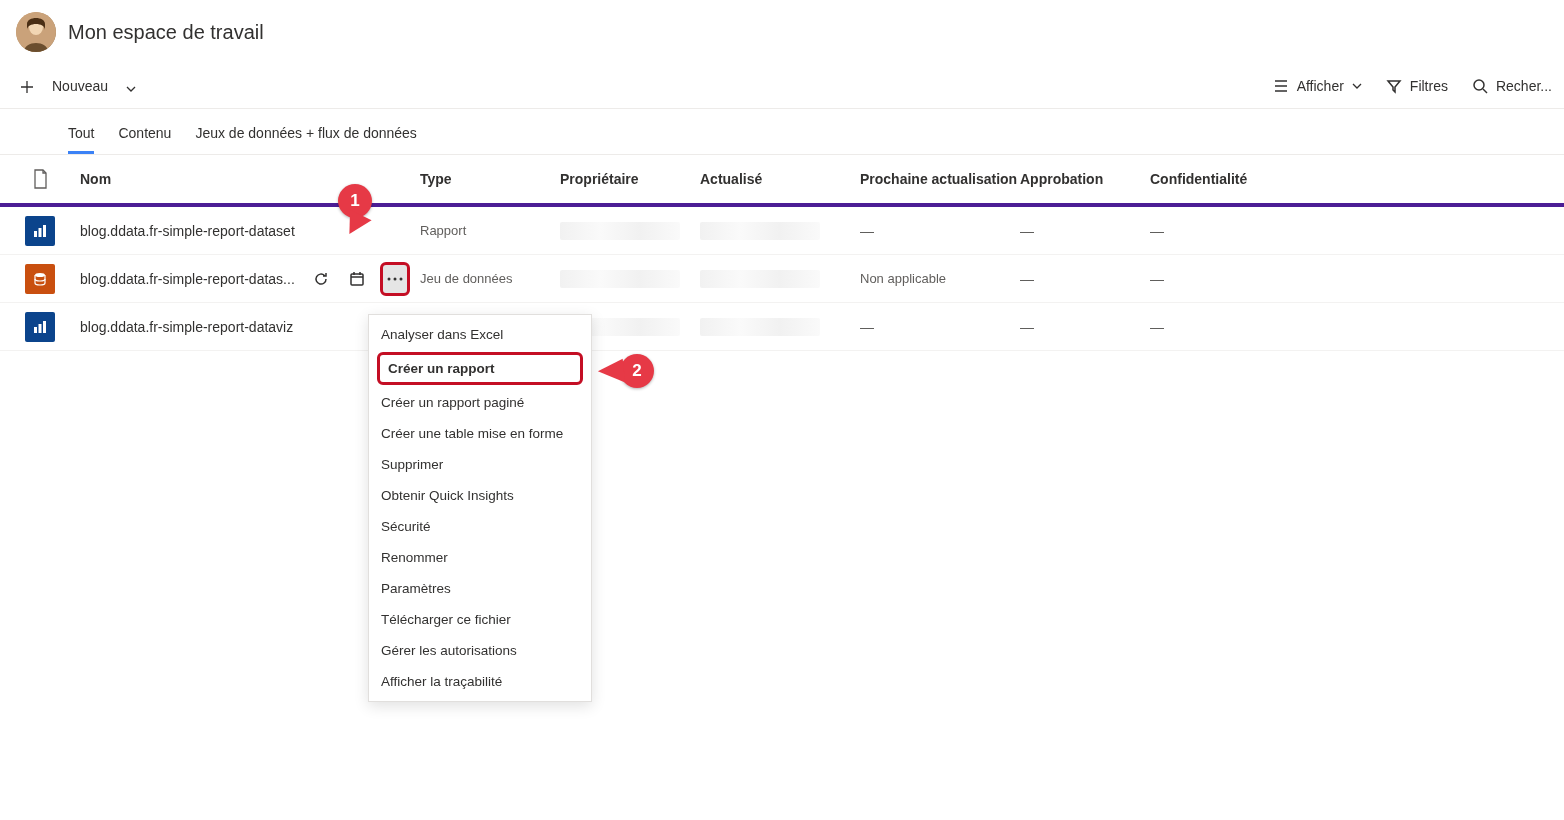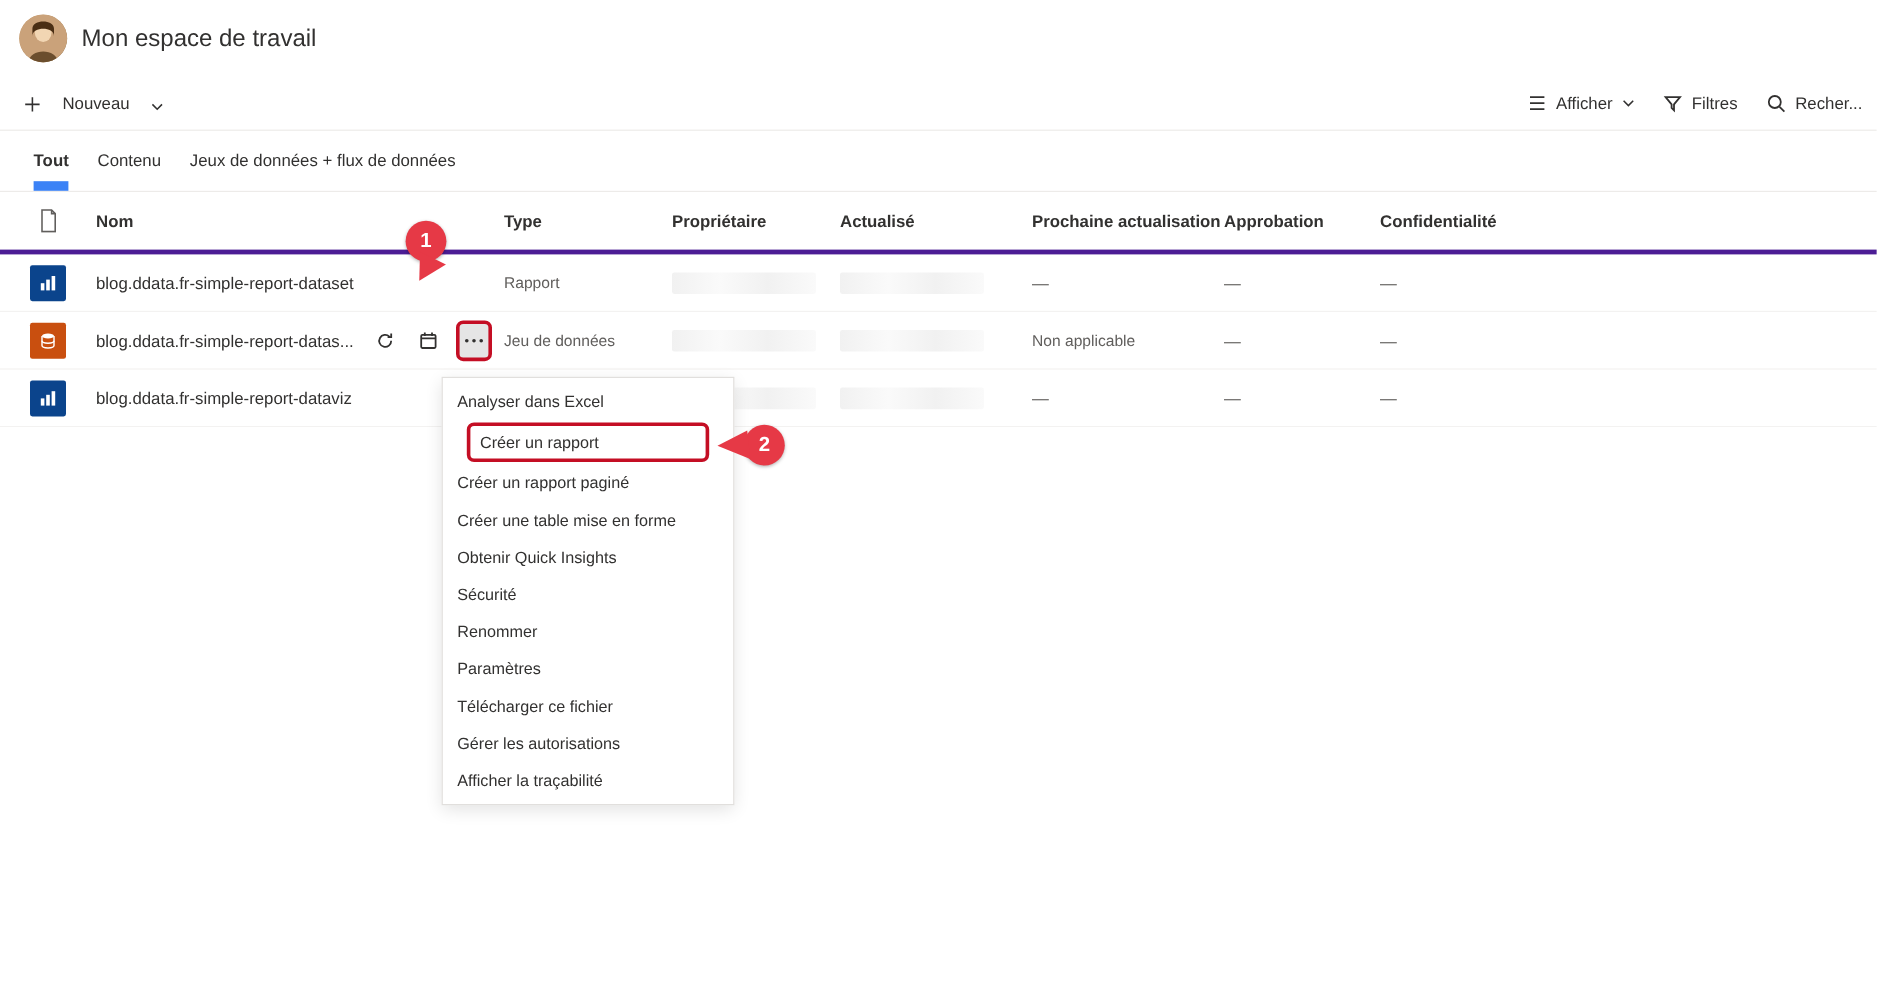--- a/index.html
+++ b/index.html
@@ -53,22 +53,23 @@
     padding: 12px 28px 0 28px;
     border-bottom: 1px solid #edebe9;
   }
   .tab {
     padding: 4px 0 10px 0;
     cursor: pointer;
     color: #323130;
     border-bottom: 3px solid transparent;
   }
   .tab.active {
-    border-bottom: 8px solid #3b82f6;
-    font-weight: 700;
+    border-bottom: 3px solid #3b82f6;
+    font-weight: 400;
+    margin-left: 40px;
   }
   .table-wrap { padding: 0; }
   .table-header, .table-row {
     display: grid;
     grid-template-columns: 80px 340px 140px 140px 160px 160px 130px 160px;
     align-items: center;
     min-height: 48px;
     padding: 0 0 0 0;
     border-bottom: 1px solid #f3f2f1;
   }
@@ -149,38 +150,39 @@
     border-top: 10px solid transparent;
     border-bottom: 14px solid transparent;
     border-right: 26px solid #e63946;
     transform: rotate(-6deg);
   }
 
   .context-menu {
     position: absolute;
     top: 314px;
     left: 368px;
-    width: 244px;
+    width: 224px;
     background: #fff;
     border: 1px solid #e1dfdd;
     box-shadow: 0 4px 14px rgba(0,0,0,.12);
     z-index: 10;
     padding: 4px 0;
   }
   .menu-item {
     padding: 8px 12px;
     font-size: 13.5px;
     color: #323130;
     cursor:pointer;
   }
   .menu-item.highlight {
     border: 3px solid #c40e24;
     border-radius: 6px;
-    margin: 2px 20px;
+    margin: 2px 8px;
     padding: 6px 8px;
+    font-weight: bold;
   }
   .small-icon { width:16px; height:16px; stroke:#323130; fill:none; stroke-width:1.5; }
   .plus-icon { width:14px; height:14px; }
 </style>
 </head>
 <body>
 
 <div class="header">
   <div class="avatar">
     <svg viewBox="0 0 40 40">
@@ -348,20 +350,21 @@
     <div class="dash">—</div>
     <div class="dash">—</div>
   </div>
 </div>
 
 <div class="context-menu">
   <div class="menu-item">Analyser dans Excel</div>
   <div class="menu-item highlight">Créer un rapport</div>
   <div class="menu-item">Créer un rapport paginé</div>
   <div class="menu-item">Créer une table mise en forme</div>
+  <div class="menu-item">Supprimer</div>
   <div class="menu-item">Obtenir Quick Insights</div>
   <div class="menu-item">Sécurité</div>
   <div class="menu-item">Renommer</div>
   <div class="menu-item">Paramètres</div>
   <div class="menu-item">Télécharger ce fichier</div>
   <div class="menu-item">Gérer les autorisations</div>
   <div class="menu-item">Afficher la traçabilité</div>
 </div>
 
 <div class="callout callout-1">1</div>

